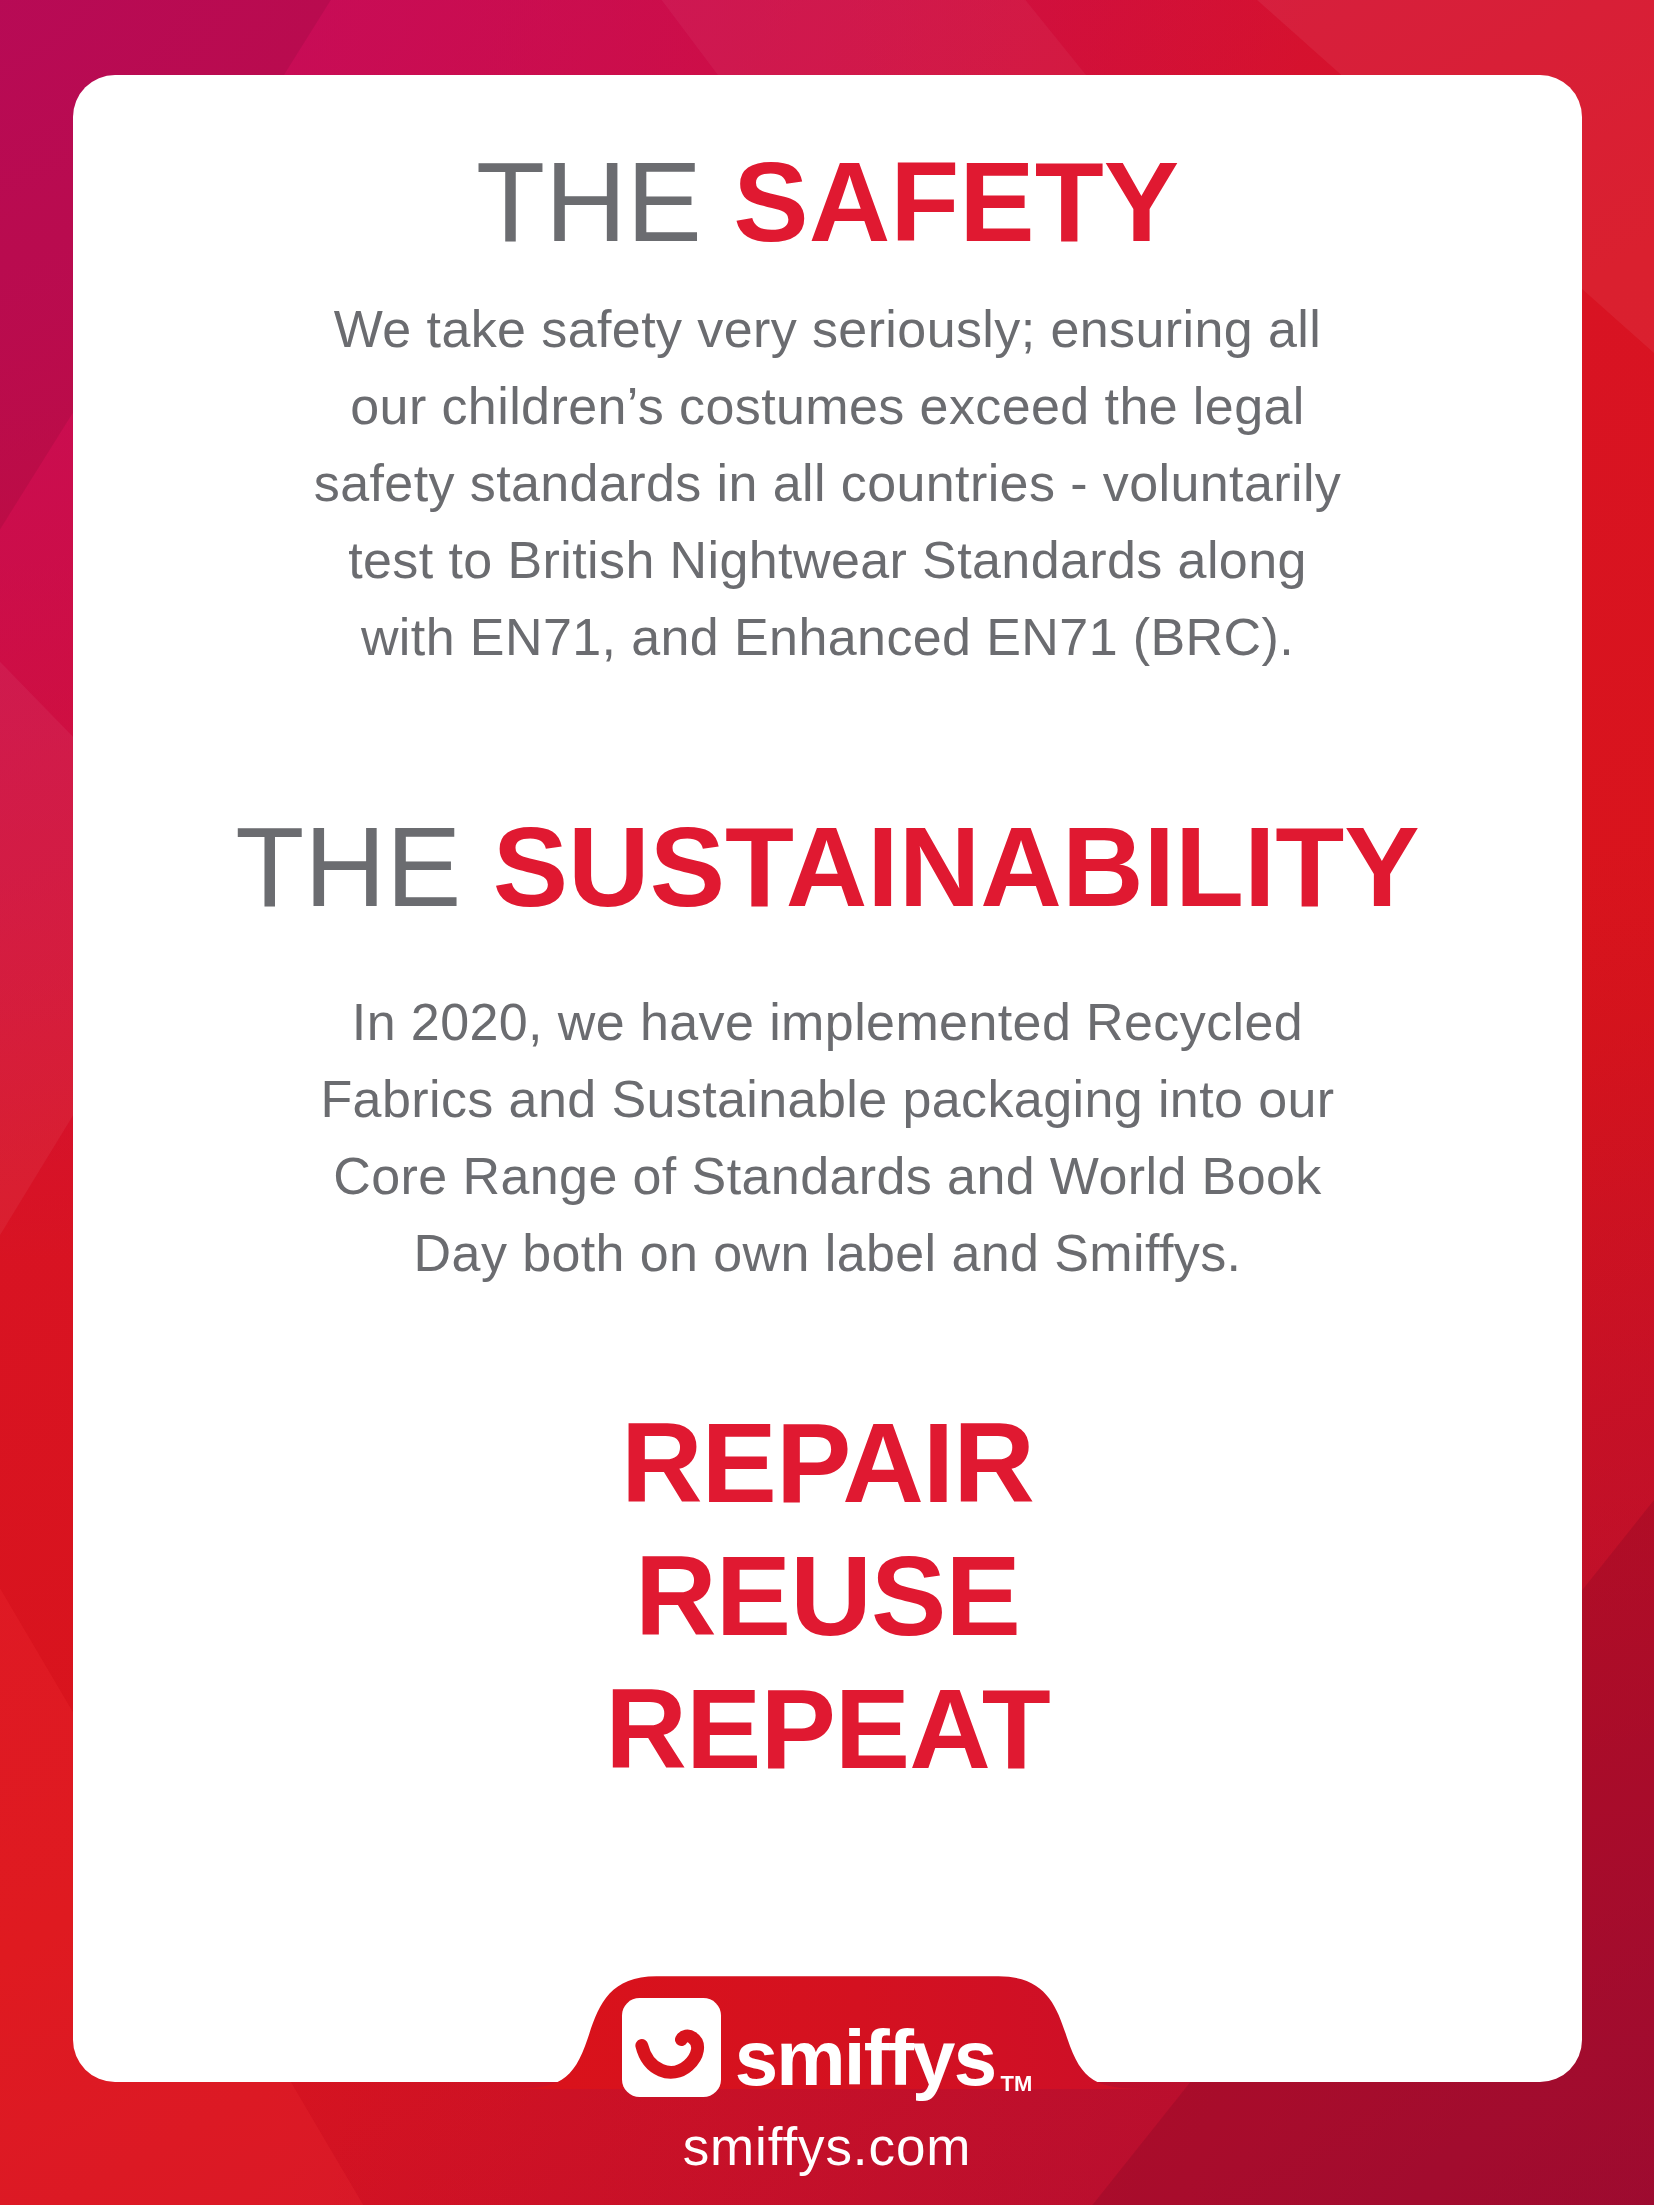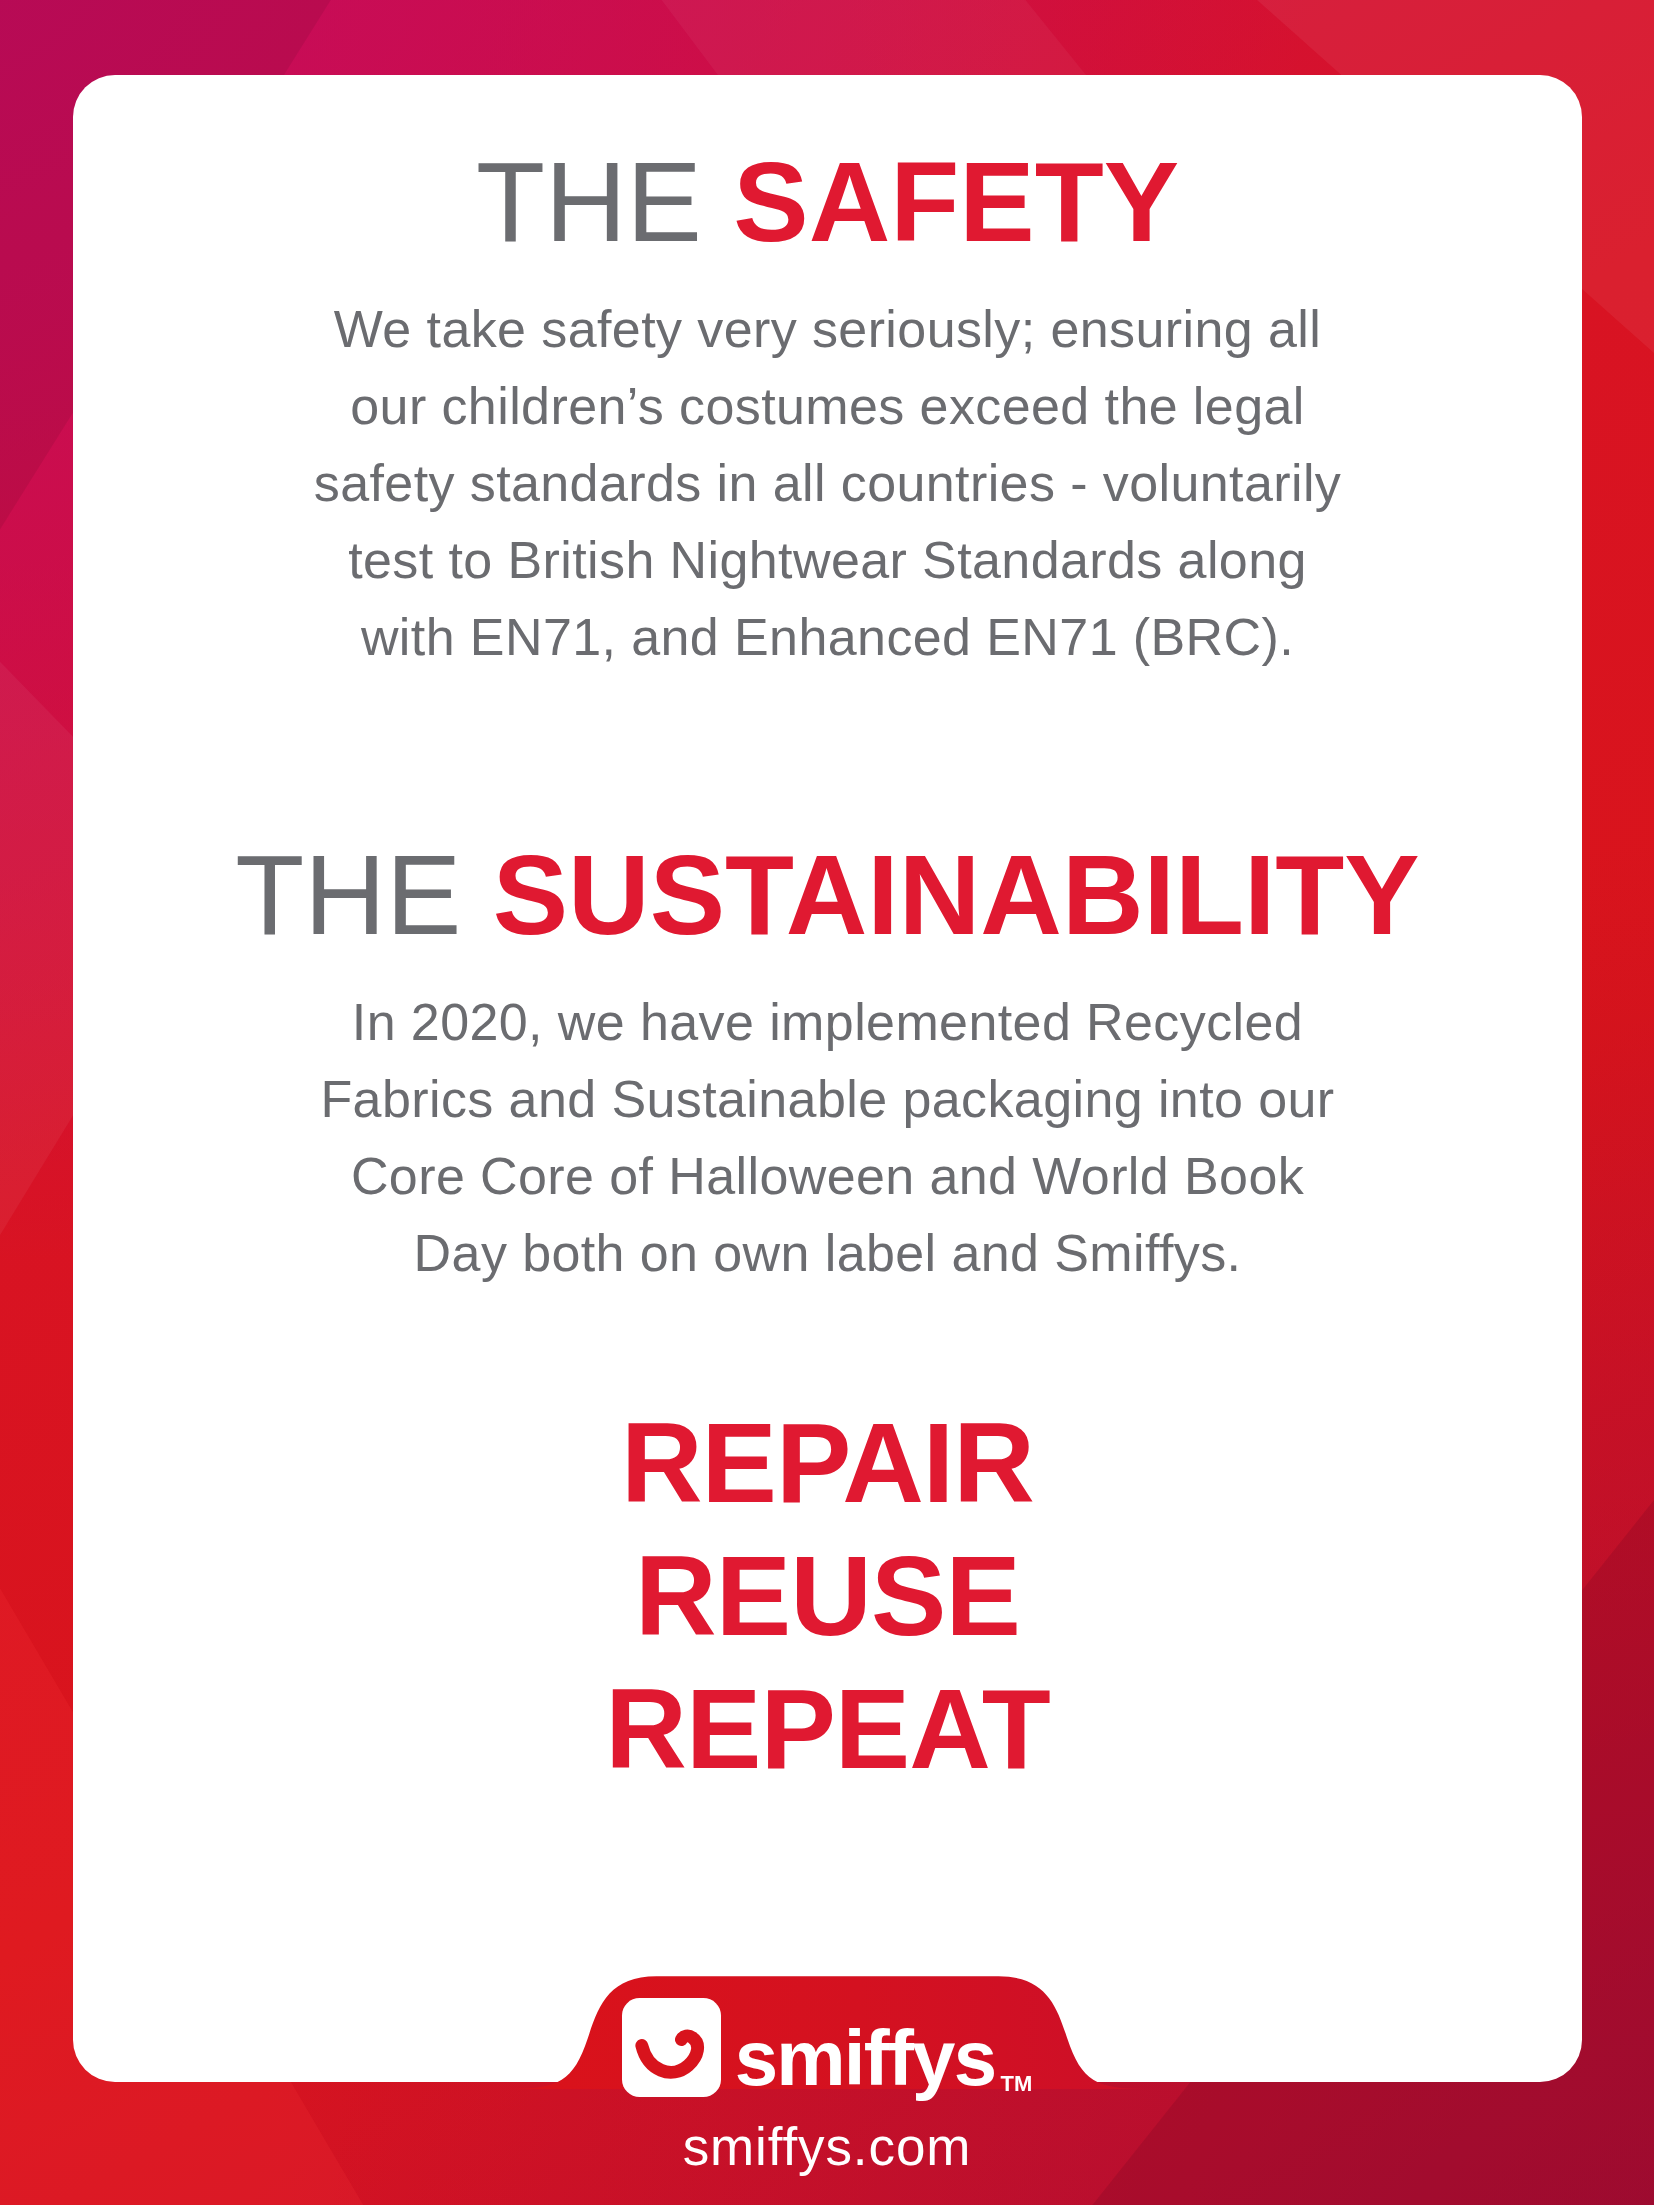--- a/index.html
+++ b/index.html
@@ -28,21 +28,21 @@
     background: var(--card-white, #ffffff);
     border-radius: 42px;
   }
   .title {
     position: absolute; left: 0; width: 100%;
     text-align: center; font-size: 113px; line-height: 1; white-space: nowrap;
   }
   .title .prefix   { color: var(--text-gray, #6b6c70); font-weight: 400; }
   .title .emphasis { color: var(--text-red, #e01931);  font-weight: 700; }
   .title.safety         { top: 71px; }
-  .title.sustainability { top: 764px; text-align: center; }
+  .title.sustainability { top: 736px; text-align: center; }
 
   .para {
     position: absolute; left: 0; width: 100%;
     text-align: center; color: var(--text-gray, #6b6c70);
     font-size: 52px; line-height: 77px; font-weight: 400;
     letter-spacing: 0.4px;
   }
   .para.p1 { top: 216px; }
   .para.p2 { top: 909px; }
 
@@ -105,21 +105,21 @@
       <div>with EN71, and Enhanced EN71 (BRC).</div>
     </div>
 
     <div class="title sustainability">
       <span class="prefix">THE </span><span class="emphasis">SUSTAINABILITY</span>
     </div>
 
     <div class="para p2">
       <div>In 2020, we have implemented Recycled</div>
       <div>Fabrics and Sustainable packaging into our</div>
-      <div>Core Core of Halloween and World Book</div>
+      <div>Core Range of Standards and World Book</div>
       <div>Day both on own label and Smiffys.</div>
     </div>
 
     <div class="slogan">
       <div>REPAIR</div>
       <div>REUSE</div>
       <div>REPEAT</div>
     </div>
 
   </div>

